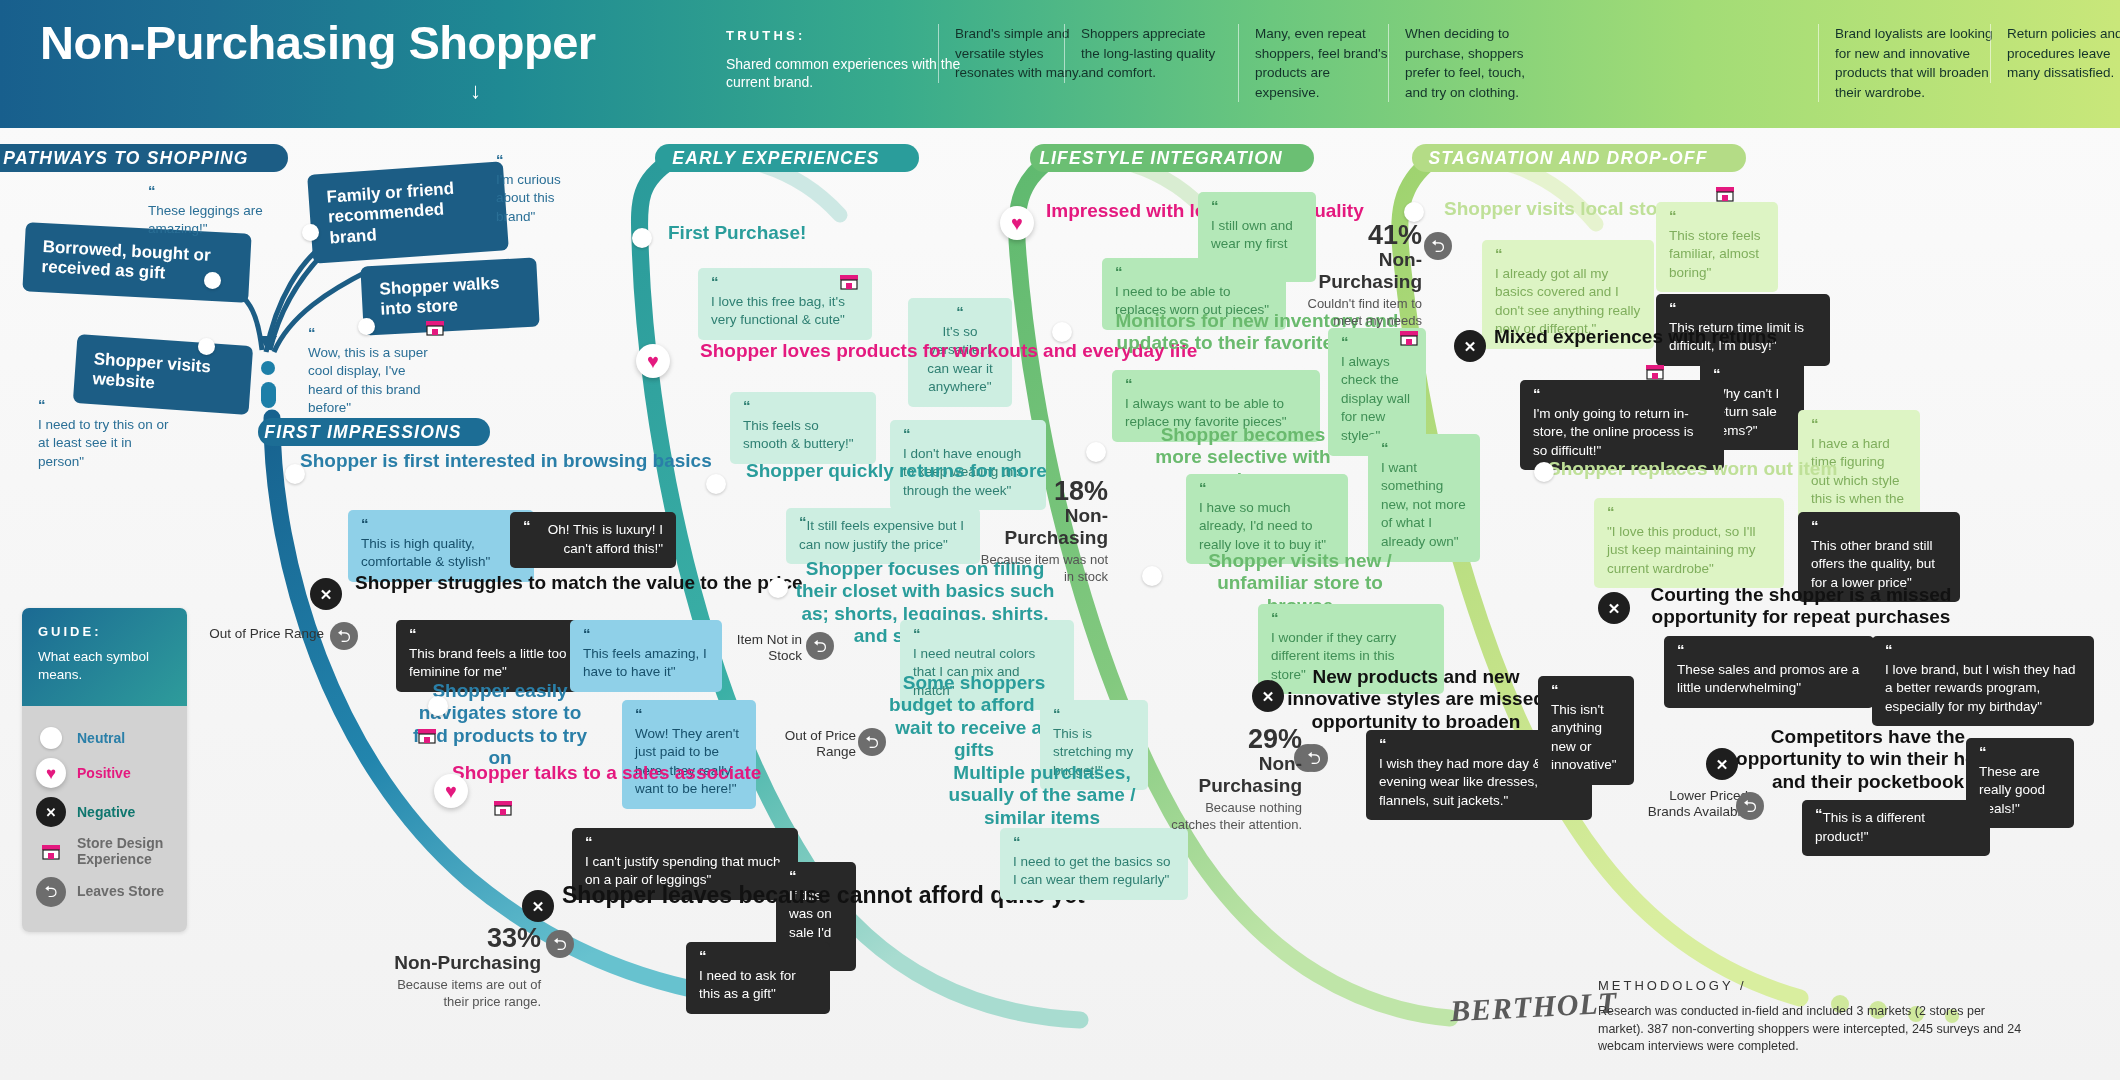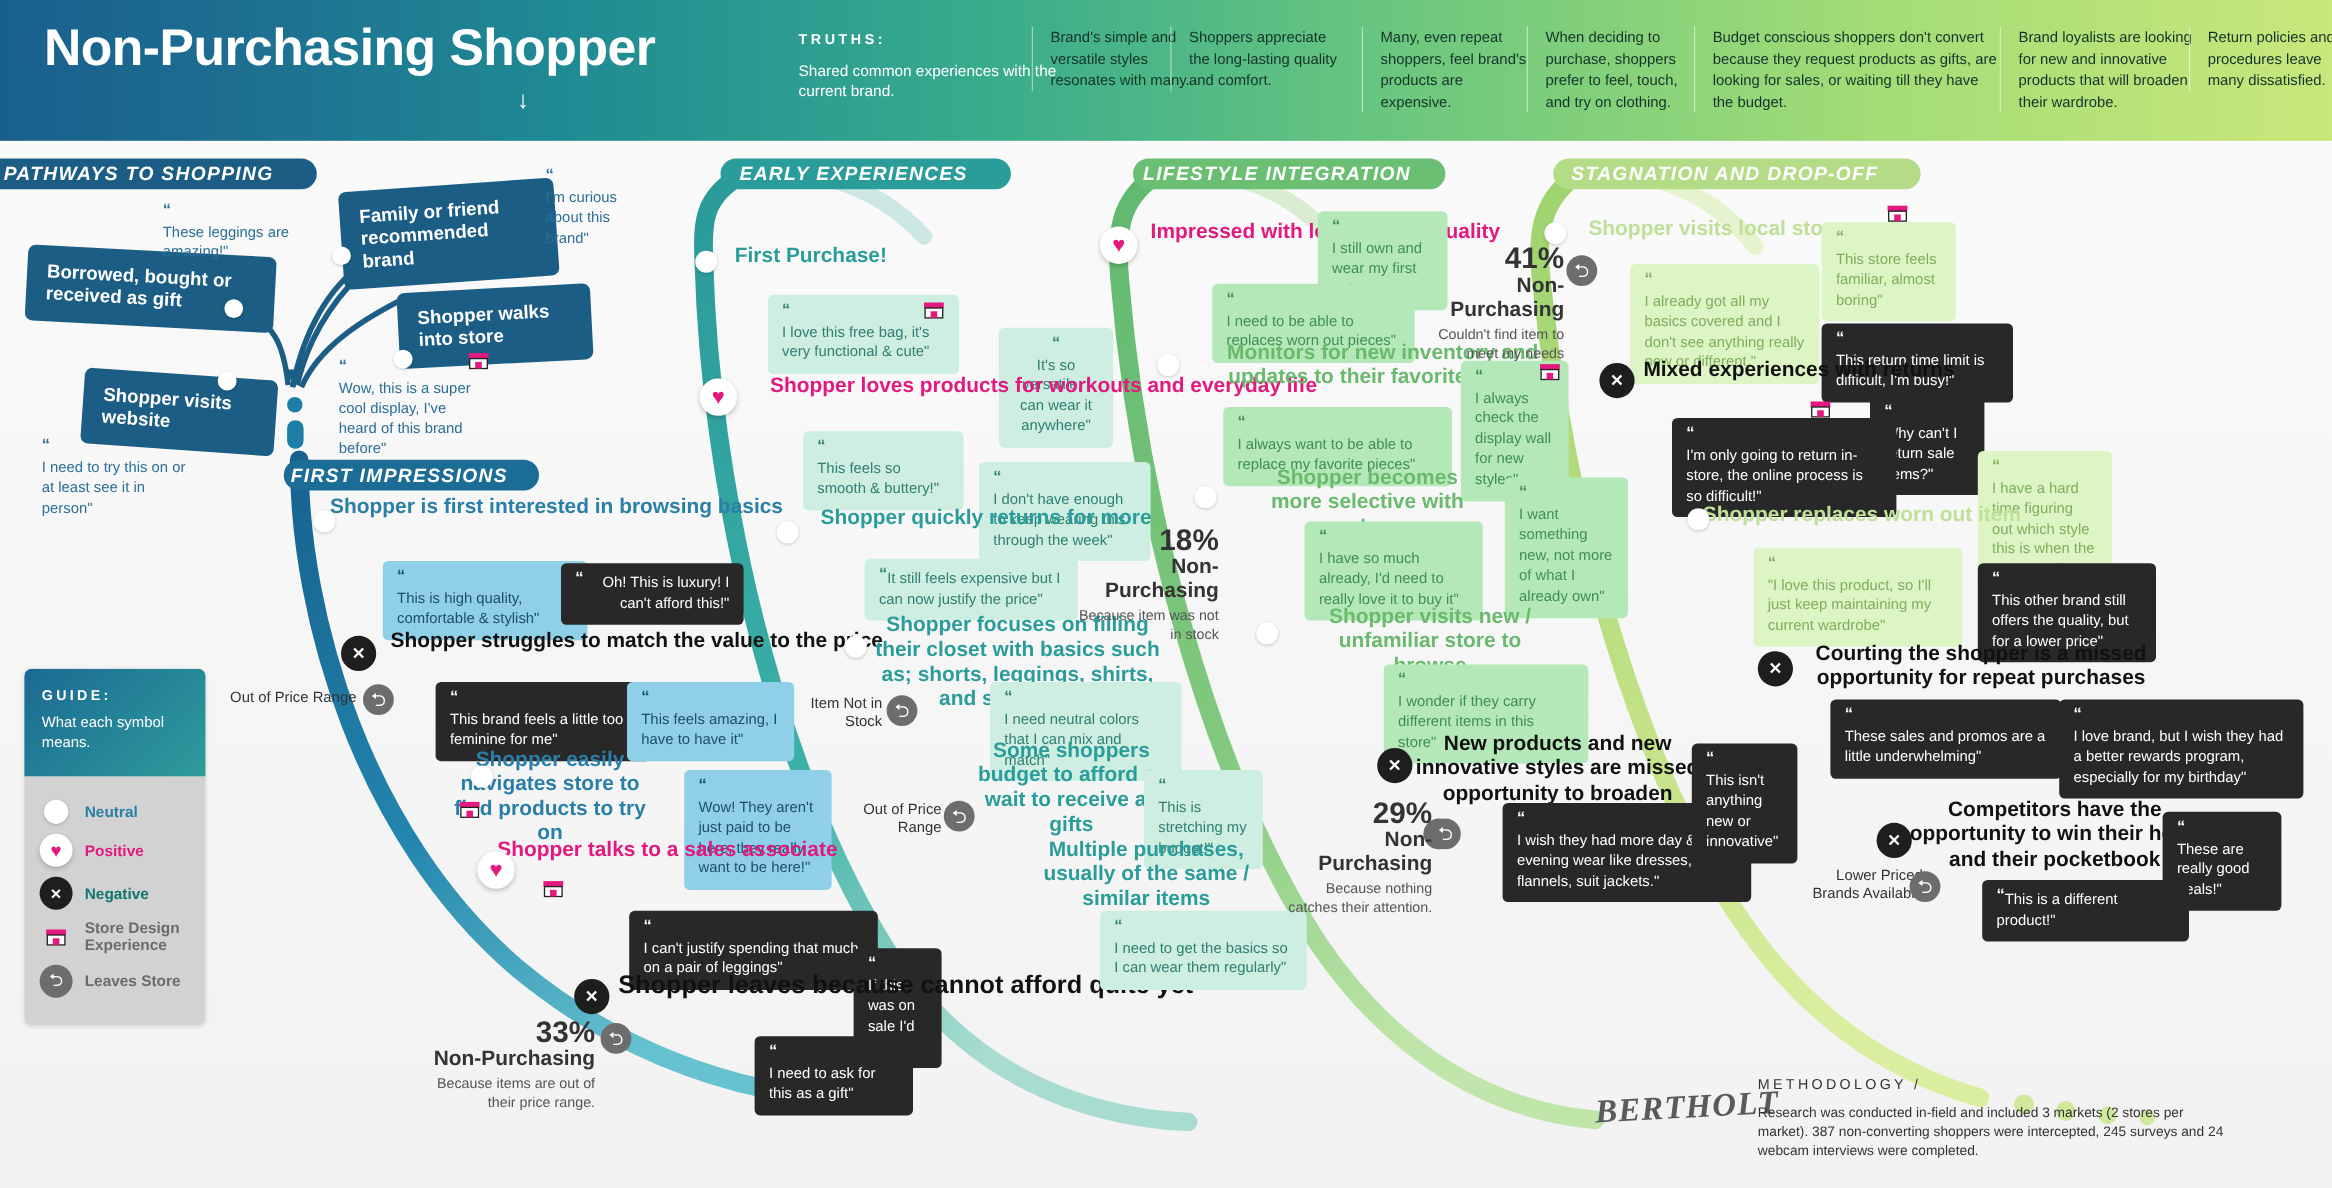--- a/index.html
+++ b/index.html
@@ -105,21 +105,20 @@
 
     <div class="truths-block">
       <div class="truths-label">TRUTHS:</div>
       <div class="truths-sub">Shared common experiences with the current brand.</div>
     </div>
 
     <div class="truth-col" style="left:938px;width:130px;">Brand's simple and versatile styles resonates with many.</div>
     <div class="truth-col" style="left:1064px;width:135px;">Shoppers appreciate the long-lasting quality and comfort.</div>
     <div class="truth-col" style="left:1238px;width:140px;">Many, even repeat shoppers, feel brand's products are expensive.</div>
     <div class="truth-col" style="left:1388px;width:130px;">When deciding to purchase, shoppers prefer to feel, touch, and try on clothing.</div>
-    <div class="truth-col" style="left:1540px;width:262px;">Budget conscious shoppers don't convert because they request products as gifts, are looking for sales, or waiting till they have the budget.</div>
     <div class="truth-col" style="left:1818px;width:160px;">Brand loyalists are looking for new and innovative products that will broaden their wardrobe.</div>
     <div class="truth-col" style="left:1990px;width:118px;">Return policies and procedures leave many dissatisfied.</div>
   </div>
 
   <svg class="paths" viewBox="0 0 2120 1080">
     <defs>
       <linearGradient id="gBlue" x1="0" y1="0" x2="0.5" y2="1">
         <stop offset="0" stop-color="#17628f"></stop>
           <stop offset="0.55" stop-color="#2285ad"></stop>
         <stop offset="1" stop-color="#67c2cf"></stop>

